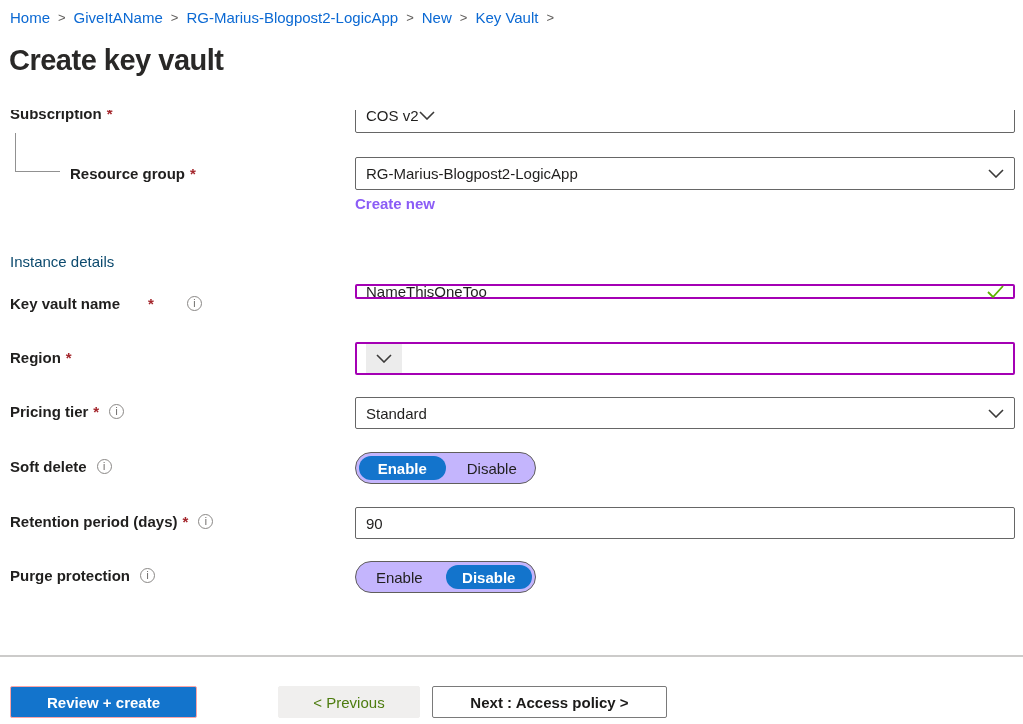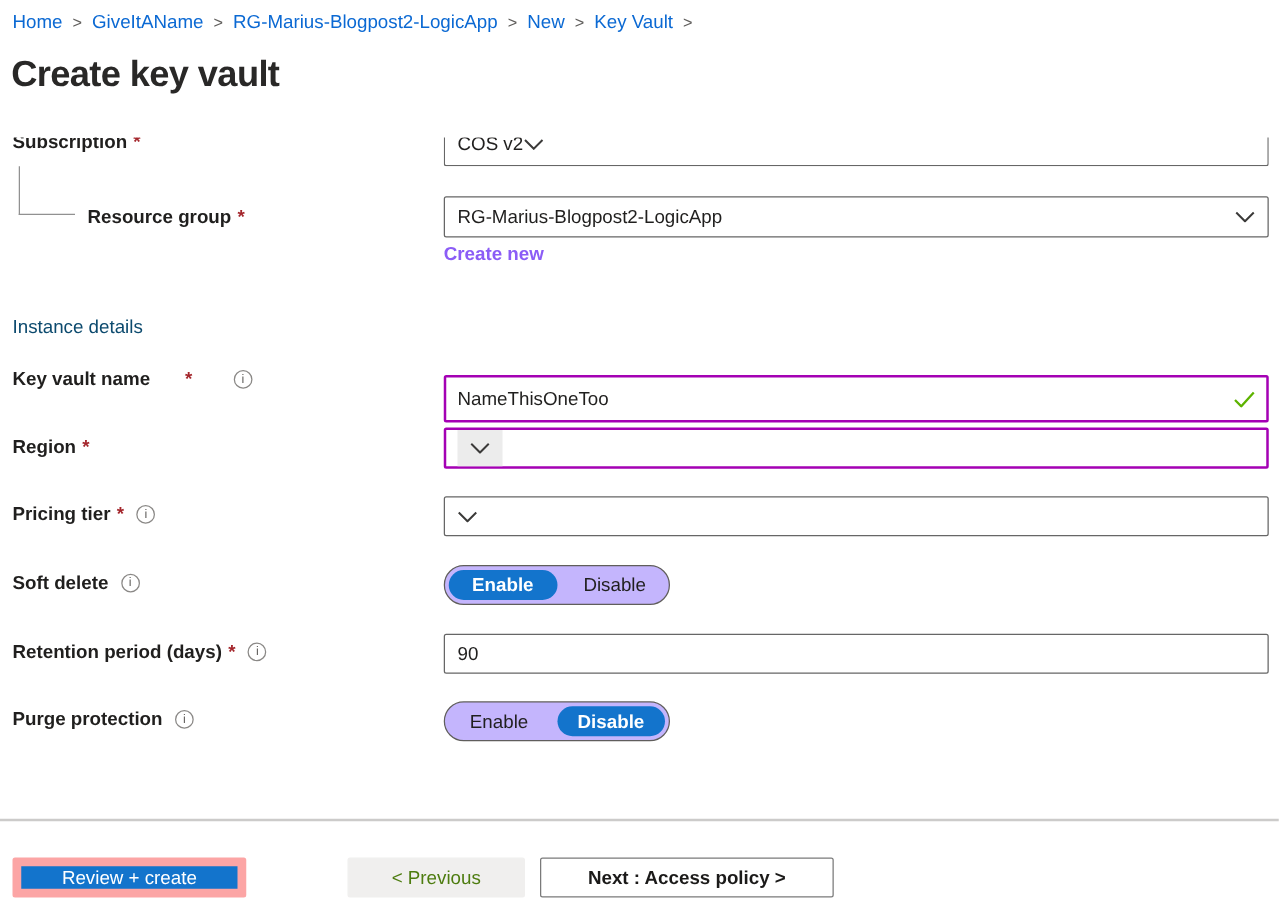--- a/index.html
+++ b/index.html
@@ -44,21 +44,21 @@
   
   .toggle { position:absolute; left:355px; width:181px; height:32px; border:1px solid #605e5c; border-radius:16px;
             background:#c4b5fd; display:flex; overflow:hidden; }
   .seg { flex:1 1 50%; display:flex; align-items:center; justify-content:center; font-size:15px; color:#201f1e; cursor:pointer; }
   .seg-on { background:#1374cc; color:#fff; font-weight:600; border-radius:16px; margin:3px; }
 
   
   .footer-divider { position:absolute; left:0; top:655px; width:1023px; height:0; border-top:2px solid #cccbca; }
   .btn { position:absolute; top:686px; height:32px; display:flex; align-items:center; justify-content:center;
          font-size:15px; border-radius:2px; cursor:pointer; }
-  .btn-primary { left:10px; width:187px; background:#1374cc; color:#fff; font-weight:400; border:7px solid #fca5a5; }
+  .btn-primary { left:10px; width:187px; background:#1374cc; color:#fff; font-weight:700; border:1px solid #fca5a5; }
   .btn-disabled { left:278px; width:142px; background:#f0efee; color:#4d7c0f; border:1px solid #f0efee; }
   .btn-secondary { left:432px; width:235px; background:#fff; color:#1b1a19; border:1px solid #7a7a7a; font-weight:600; }
 </style>
 </head>
 <body>
 
 <nav class="breadcrumb">
   <span class="crumb">Home</span>
   <span class="crumb-sep">&gt;</span>
   <span class="crumb">GiveItAName</span>
@@ -103,21 +103,21 @@
 </div>
 <span class="create-new">Create new</span>
 
 <div class="section-label">Instance details</div>
 
 <div class="field-label" style="top:295px;gap:23px;">
   <span>Key vault name</span>
     <span class="req">*</span>
   <span class="info-icon">i</span>
 </div>
-<div class="inp focus-purple" style="top:300px; height:38px;">
+<div class="inp focus-purple" style="top:284px; height:15px;">
   <span class="val">NameThisOneToo</span>
   <span class="chev">
     <svg width="17" height="13" viewBox="0 0 17 13">
         <path d="M1 7 L6 12 L16 1" fill="none" stroke="#5db300" stroke-width="1.8"></path>
       </svg>
   </span>
 </div>
 
 <div class="field-label" style="top:349px;">
   <span>Region</span>
@@ -130,20 +130,21 @@
       </svg>
   </span>
 </div>
 
 <div class="field-label" style="top:403px;">
   <span>Pricing tier</span>
     <span class="req">*</span>
   <span class="info-icon">i</span>
 </div>
 <div class="sel" style="top:397px; height:32px;">
+  <span class="val">Standard</span>
   <span class="chev">
     <svg width="16" height="9" viewBox="0 0 16 9">
         <path d="M1 1 L8 8 L15 1" fill="none" stroke="#3b3a39" stroke-width="1.6"></path>
       </svg>
   </span>
 </div>
 
 <div class="field-label" style="top:458px;">
   <span>Soft delete</span>
   <span class="info-icon">i</span>

